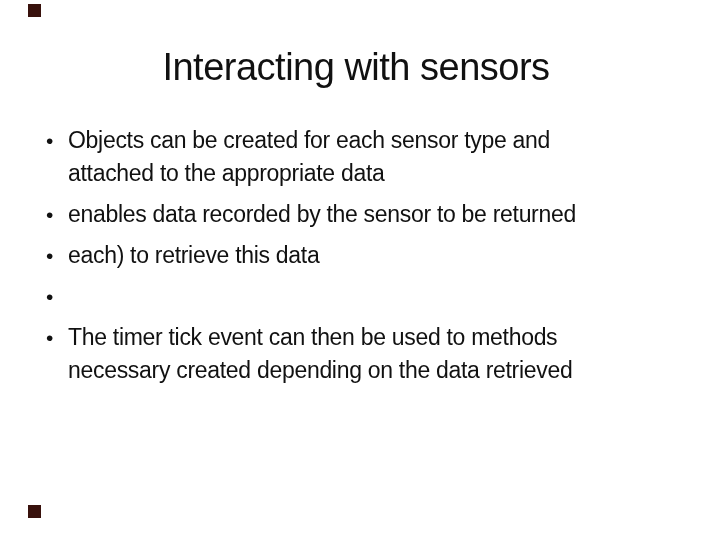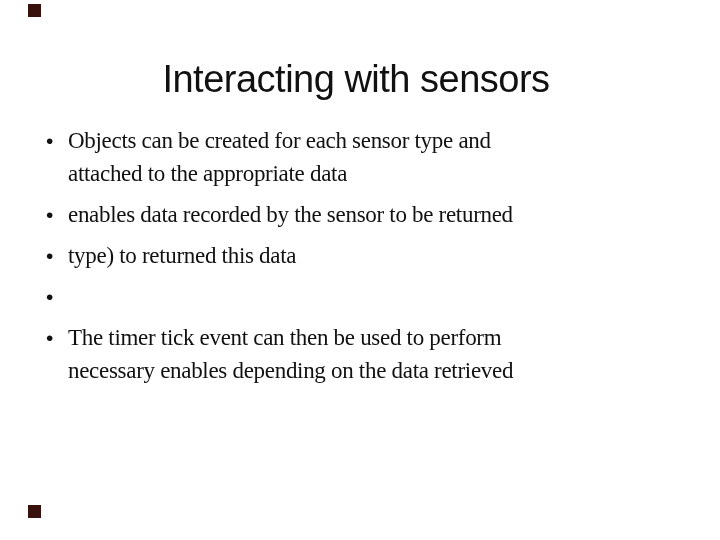--- a/index.html
+++ b/index.html
@@ -22,21 +22,21 @@
     width: 13px;
     height: 13px;
   }
   .corner-accent.top { top: 4px; }
   .corner-accent.bottom { top: 505px; }
   .slide-title {
     position: absolute;
     top: 44px;
     left: 0;
     right: 8px;
-    margin: 12px;
+    margin: 0;
     text-align: center;
     font-size: 38px;
     font-weight: 400;
     letter-spacing: -0.5px;
     line-height: 46px;
     color: #111111;
   }
   .bullet-list {
     position: absolute;
     top: 124px;
@@ -57,21 +57,20 @@
   .bullet-marker {
     flex: 0 0 28px;
     width: 28px;
     padding-left: 6px;
     box-sizing: border-box;
     font-size: 21px;
     line-height: 33px;
   }
   .bullet-content {
     flex: 1 1 auto;
-    font-family: Liberation Serif, serif;
   }
   .bullet-line {
     display: block;
     white-space: nowrap;
   }
 </style>
 </head>
 <body>
 
 <div class="slide" style="background: rgb(255, 255, 255); color: rgb(17, 17, 17);">
@@ -94,32 +93,32 @@
     <li class="bullet-item">
       <span class="bullet-marker">•</span>
       <span class="bullet-content">
         <span class="bullet-line">enables data recorded by the sensor to be returned</span>
       </span>
     </li>
 
     <li class="bullet-item">
       <span class="bullet-marker">•</span>
       <span class="bullet-content">
-        <span class="bullet-line">type) to returned this data</span>
+        <span class="bullet-line">each) to retrieve this data</span>
       </span>
     </li>
 
     <li class="bullet-item">
       <span class="bullet-marker">•</span>
       <span class="bullet-content">
       </span>
     </li>
 
     <li class="bullet-item">
       <span class="bullet-marker">•</span>
       <span class="bullet-content">
-        <span class="bullet-line">The timer tick event can then be used to perform</span>
-        <span class="bullet-line">necessary enables depending on the data retrieved</span>
+        <span class="bullet-line">The timer tick event can then be used to methods</span>
+        <span class="bullet-line">necessary created depending on the data retrieved</span>
       </span>
     </li>
 
   </ul>
 </div>
 
 </body></html>

